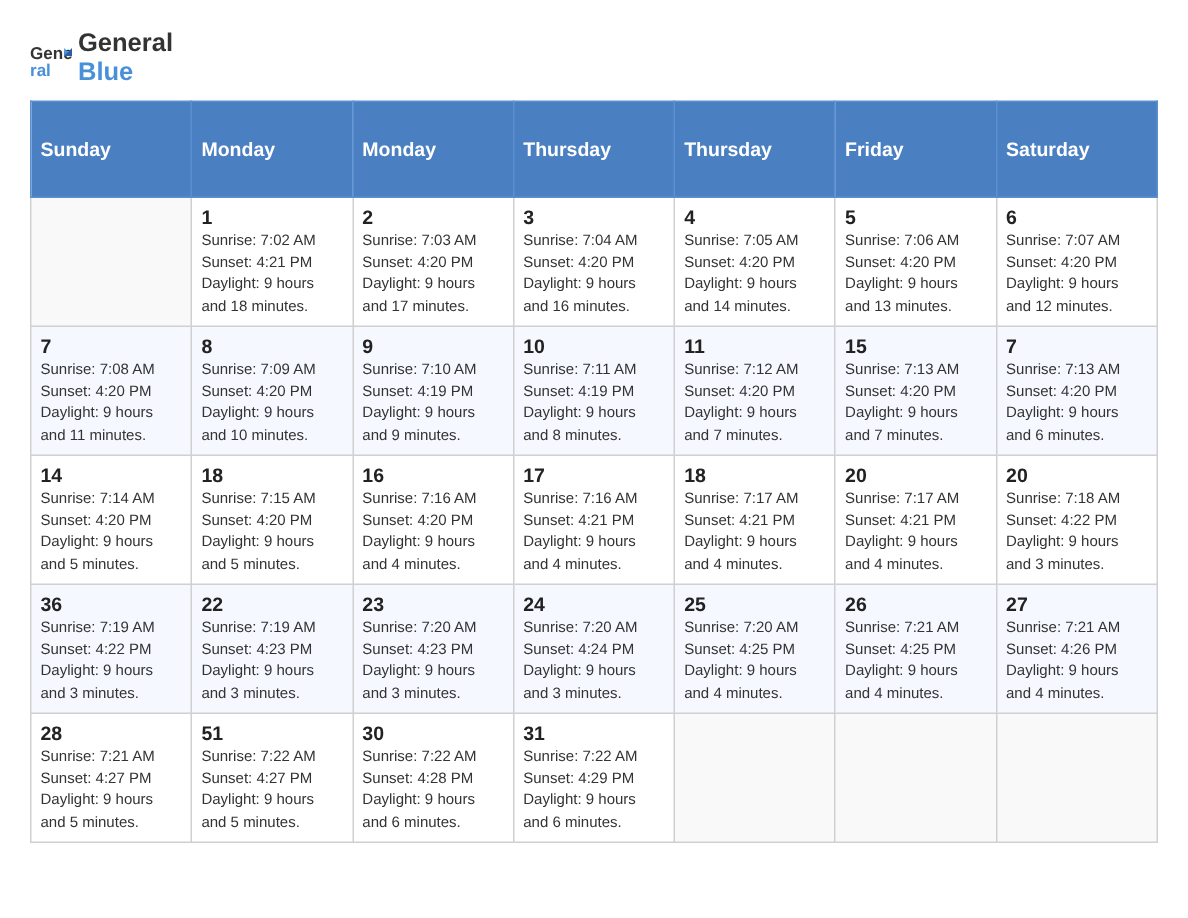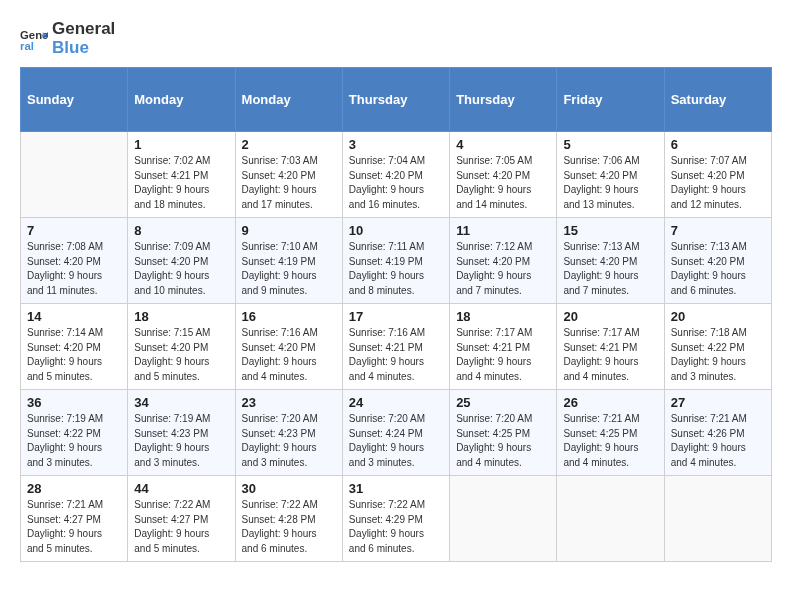--- a/index.html
+++ b/index.html
@@ -243,21 +243,21 @@
         </td>
       </tr>
       <tr>
         <td>
           <span class="day-number">36</span>
           <div class="cell-text">
             Sunrise: 7:19 AM<br>Sunset: 4:22 PM<br>Daylight: 9 hours and 3 minutes.
           </div>
         </td>
         <td>
-          <span class="day-number">34</span>
+          <span class="day-number">22</span>
           <div class="cell-text">
             Sunrise: 7:19 AM<br>Sunset: 4:23 PM<br>Daylight: 9 hours and 3 minutes.
           </div>
         </td>
         <td>
           <span class="day-number">23</span>
           <div class="cell-text">
             Sunrise: 7:20 AM<br>Sunset: 4:23 PM<br>Daylight: 9 hours and 3 minutes.
           </div>
         </td>
@@ -287,21 +287,21 @@
         </td>
       </tr>
       <tr>
         <td>
           <span class="day-number">28</span>
           <div class="cell-text">
             Sunrise: 7:21 AM<br>Sunset: 4:27 PM<br>Daylight: 9 hours and 5 minutes.
           </div>
         </td>
         <td>
-          <span class="day-number">44</span>
+          <span class="day-number">51</span>
           <div class="cell-text">
             Sunrise: 7:22 AM<br>Sunset: 4:27 PM<br>Daylight: 9 hours and 5 minutes.
           </div>
         </td>
         <td>
           <span class="day-number">30</span>
           <div class="cell-text">
             Sunrise: 7:22 AM<br>Sunset: 4:28 PM<br>Daylight: 9 hours and 6 minutes.
           </div>
         </td>

